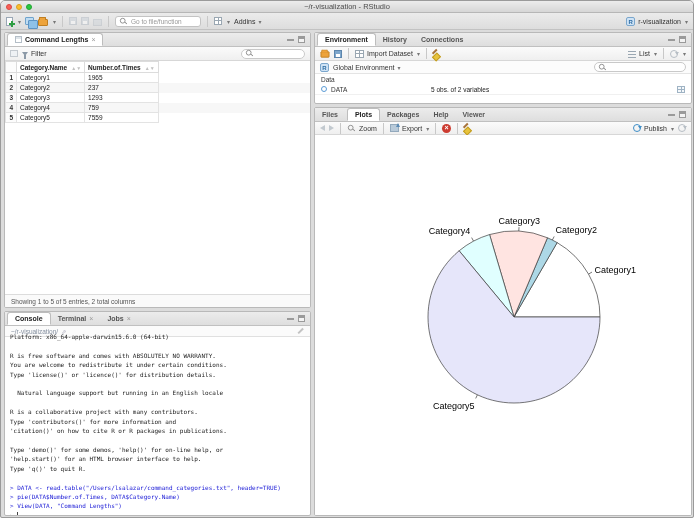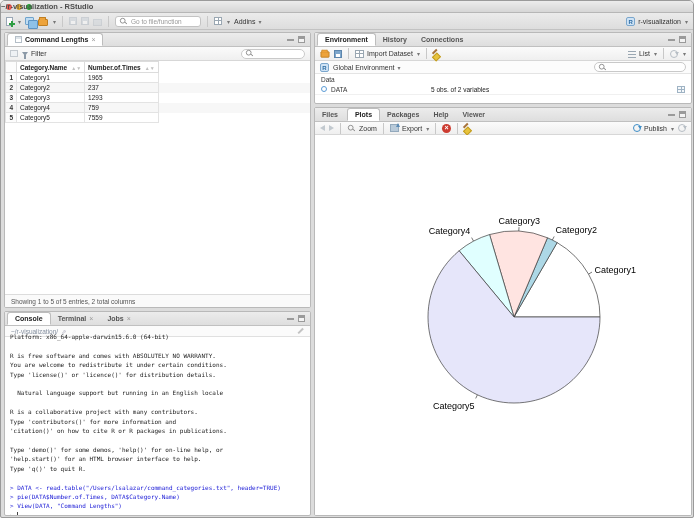--- a/index.html
+++ b/index.html
@@ -9,22 +9,22 @@
     border-radius:5px 5px 2px 2px;overflow:hidden;}
   
   .titlebar{position:absolute;left:0;top:0;width:100%;height:12px;
     background:linear-gradient(#ececec,#d6d6d6);border-bottom:1px solid #b6b6b6;
     display:flex;align-items:center;}
   .lights{display:flex;gap:4px;margin-left:5px;}
   .light{width:6px;height:6px;border-radius:50%;}
   .light.red{background:#f95f57;border:0.5px solid #d94942;}
   .light.yellow{background:#fbbe2e;border:0.5px solid #d9a022;}
   .light.green{background:#2bc840;border:0.5px solid #23a433;}
-  .win-title{position:absolute;left:0;right:0;text-align:left;font-size:7.5px;
-    color:#4c4c4c;font-weight:bold;}
+  .win-title{position:absolute;left:0;right:0;text-align:center;font-size:7.5px;
+    color:#4c4c4c;font-weight:normal;}
   
   .main-toolbar{position:absolute;left:0;top:12px;width:100%;height:17px;
     background:linear-gradient(#ebebeb,#dddddd);border-bottom:1px solid #c2c2c2;
     display:flex;align-items:center;padding:0 5px;gap:4px;font-size:7px;color:#333;}
   .tb-sep{width:1px;height:11px;background:#c8c8c8;margin:0 2px;}
   .dd{font-size:6px;color:#777;margin-left:1px;}
   .goto-box{display:flex;align-items:center;gap:3px;width:86px;height:11px;
     background:#fff;border:1px solid #c3c3c3;border-radius:3px;padding:0 3px;}
   .goto-box .ph{font-size:6.5px;color:#9a9a9a;white-space:nowrap;overflow:hidden;}
   .proj-btn{margin-left:auto;display:flex;align-items:center;gap:3px;font-size:7px;color:#333;}

